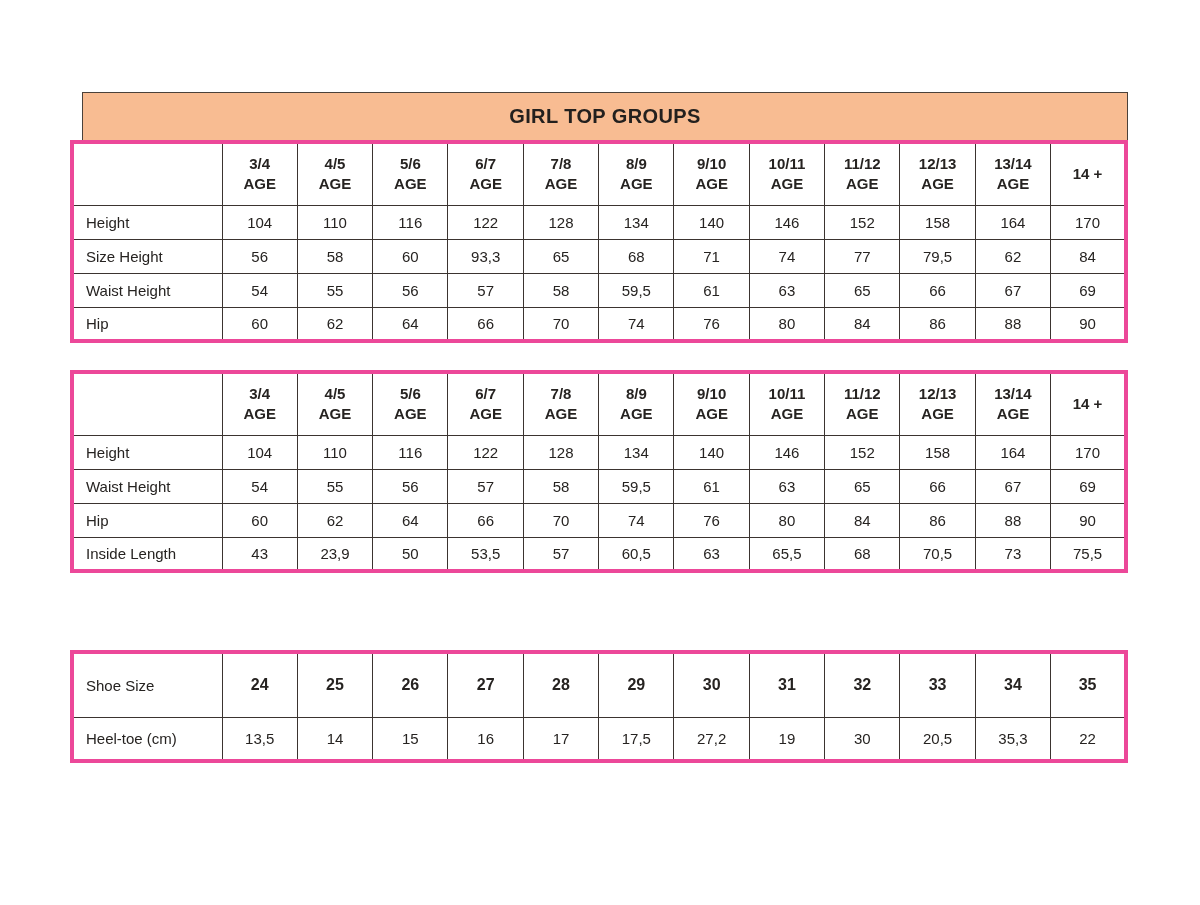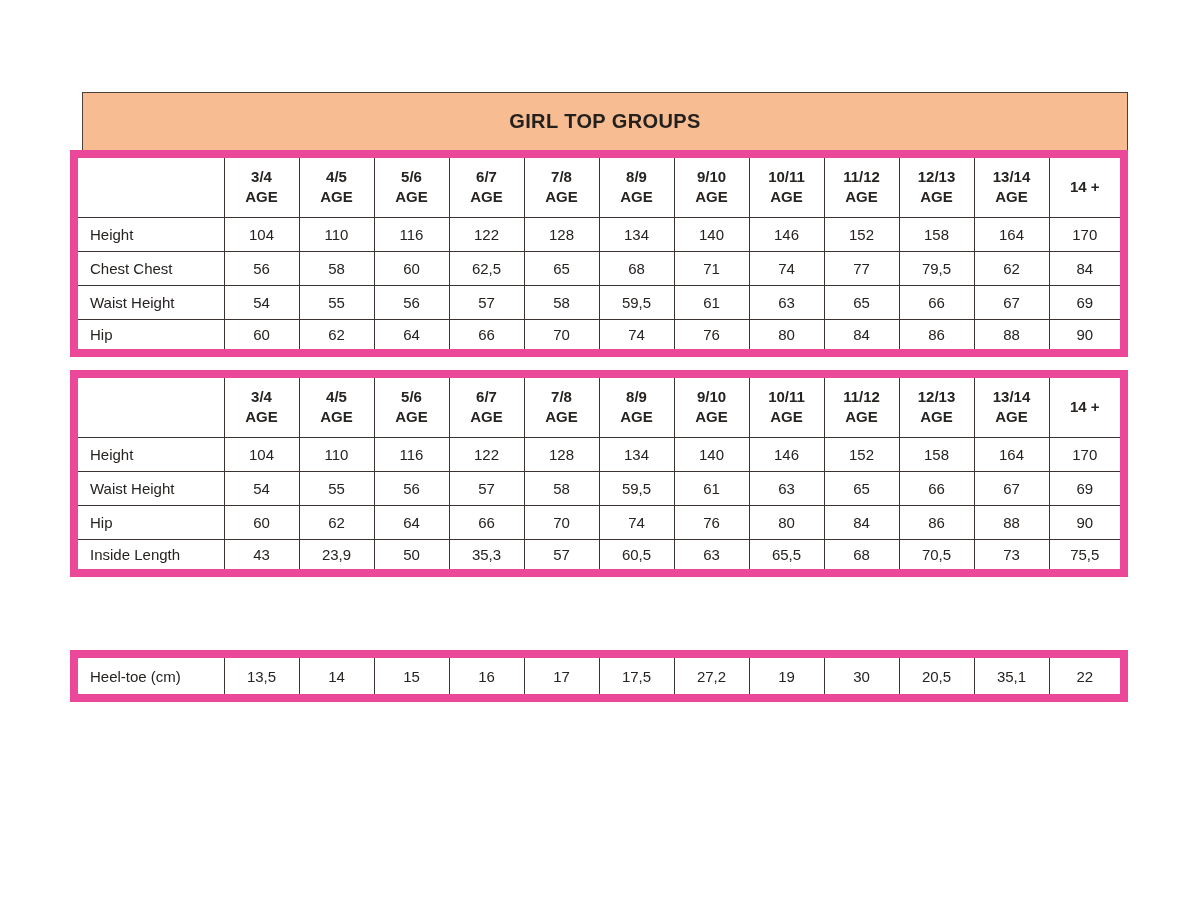--- a/index.html
+++ b/index.html
@@ -6,26 +6,26 @@
   body{
     width:1200px;height:905px;background:#ffffff;position:relative;
     font-family:"Liberation Sans",sans-serif;color:#262321;
     -webkit-font-smoothing:antialiased;
   }
   .tbl{position:absolute;left:70px;width:1058px;}
   .tbl-top{top:92px;}
   .tbl-bottom{top:370px;}
   .tbl-shoes{top:650px;}
   .band{
-    box-sizing:border-box;height:58px;background:#F8BC92;
+    box-sizing:border-box;height:48px;background:#F8BC92;
     border:1px solid #4A413A;border-bottom:none;
     display:flex;align-items:center;justify-content:center;
     font-weight:bold;font-size:20px;letter-spacing:0.4px;color:#23201E;margin-left:12px;
   }
-  table{border-collapse:collapse;width:100%;table-layout:fixed;border:8px solid #ec4899;}
+  table{border-collapse:collapse;width:100%;table-layout:fixed;border:4px solid #ec4899;}
   td{
     box-sizing:border-box;border:1.5px solid #3B3430;
     font-size:15px;text-align:center;vertical-align:middle;padding:0;color:#262321;
   }
   .lbl{text-align:left;padding-left:12px;font-weight:normal;}
   .hdr td{height:63px;font-weight:bold;white-space:pre-line;line-height:1.35;}
   .row td{height:34px;}
   .tbl-shoes .row-sizes td{height:65px;}
   .tbl-shoes .row-sizes .val{font-weight:bold;font-size:16px;}
   .tbl-shoes .row-heel td{height:44px;}
@@ -87,25 +87,25 @@
       <td class="val">128</td>
       <td class="val">134</td>
       <td class="val">140</td>
       <td class="val">146</td>
       <td class="val">152</td>
       <td class="val">158</td>
       <td class="val">164</td>
       <td class="val">170</td>
     </tr>
     <tr class="row">
-      <td class="lbl">Chest Chest</td>
+      <td class="lbl">Size Height</td>
       <td class="val">56</td>
       <td class="val">58</td>
       <td class="val">60</td>
-      <td class="val">62,5</td>
+      <td class="val">93,3</td>
       <td class="val">65</td>
       <td class="val">68</td>
       <td class="val">71</td>
       <td class="val">74</td>
       <td class="val">77</td>
       <td class="val">79,5</td>
       <td class="val">62</td>
       <td class="val">84</td>
     </tr>
     <tr class="row">
@@ -229,21 +229,21 @@
       <td class="val">84</td>
       <td class="val">86</td>
       <td class="val">88</td>
       <td class="val">90</td>
     </tr>
     <tr class="row">
       <td class="lbl">Inside Length</td>
       <td class="val">43</td>
       <td class="val">23,9</td>
       <td class="val">50</td>
-      <td class="val">35,3</td>
+      <td class="val">53,5</td>
       <td class="val">57</td>
       <td class="val">60,5</td>
       <td class="val">63</td>
       <td class="val">65,5</td>
       <td class="val">68</td>
       <td class="val">70,5</td>
       <td class="val">73</td>
       <td class="val">75,5</td>
     </tr>
   </tbody>
@@ -261,30 +261,45 @@
         <col>
         <col>
         <col>
         <col>
         <col>
         <col>
         <col>
         <col>
       </colgroup>
     <tbody>
+        <tr class="row row-sizes">
+      <td class="lbl">Shoe Size</td>
+      <td class="val">24</td>
+      <td class="val">25</td>
+      <td class="val">26</td>
+      <td class="val">27</td>
+      <td class="val">28</td>
+      <td class="val">29</td>
+      <td class="val">30</td>
+      <td class="val">31</td>
+      <td class="val">32</td>
+      <td class="val">33</td>
+      <td class="val">34</td>
+      <td class="val">35</td>
+    </tr>
     <tr class="row row-heel">
       <td class="lbl">Heel-toe (cm)</td>
       <td class="val">13,5</td>
       <td class="val">14</td>
       <td class="val">15</td>
       <td class="val">16</td>
       <td class="val">17</td>
       <td class="val">17,5</td>
       <td class="val">27,2</td>
       <td class="val">19</td>
       <td class="val">30</td>
       <td class="val">20,5</td>
-      <td class="val">35,1</td>
+      <td class="val">35,3</td>
       <td class="val">22</td>
     </tr>
   </tbody>
     </table>
 </div>
 
 </body></html>

